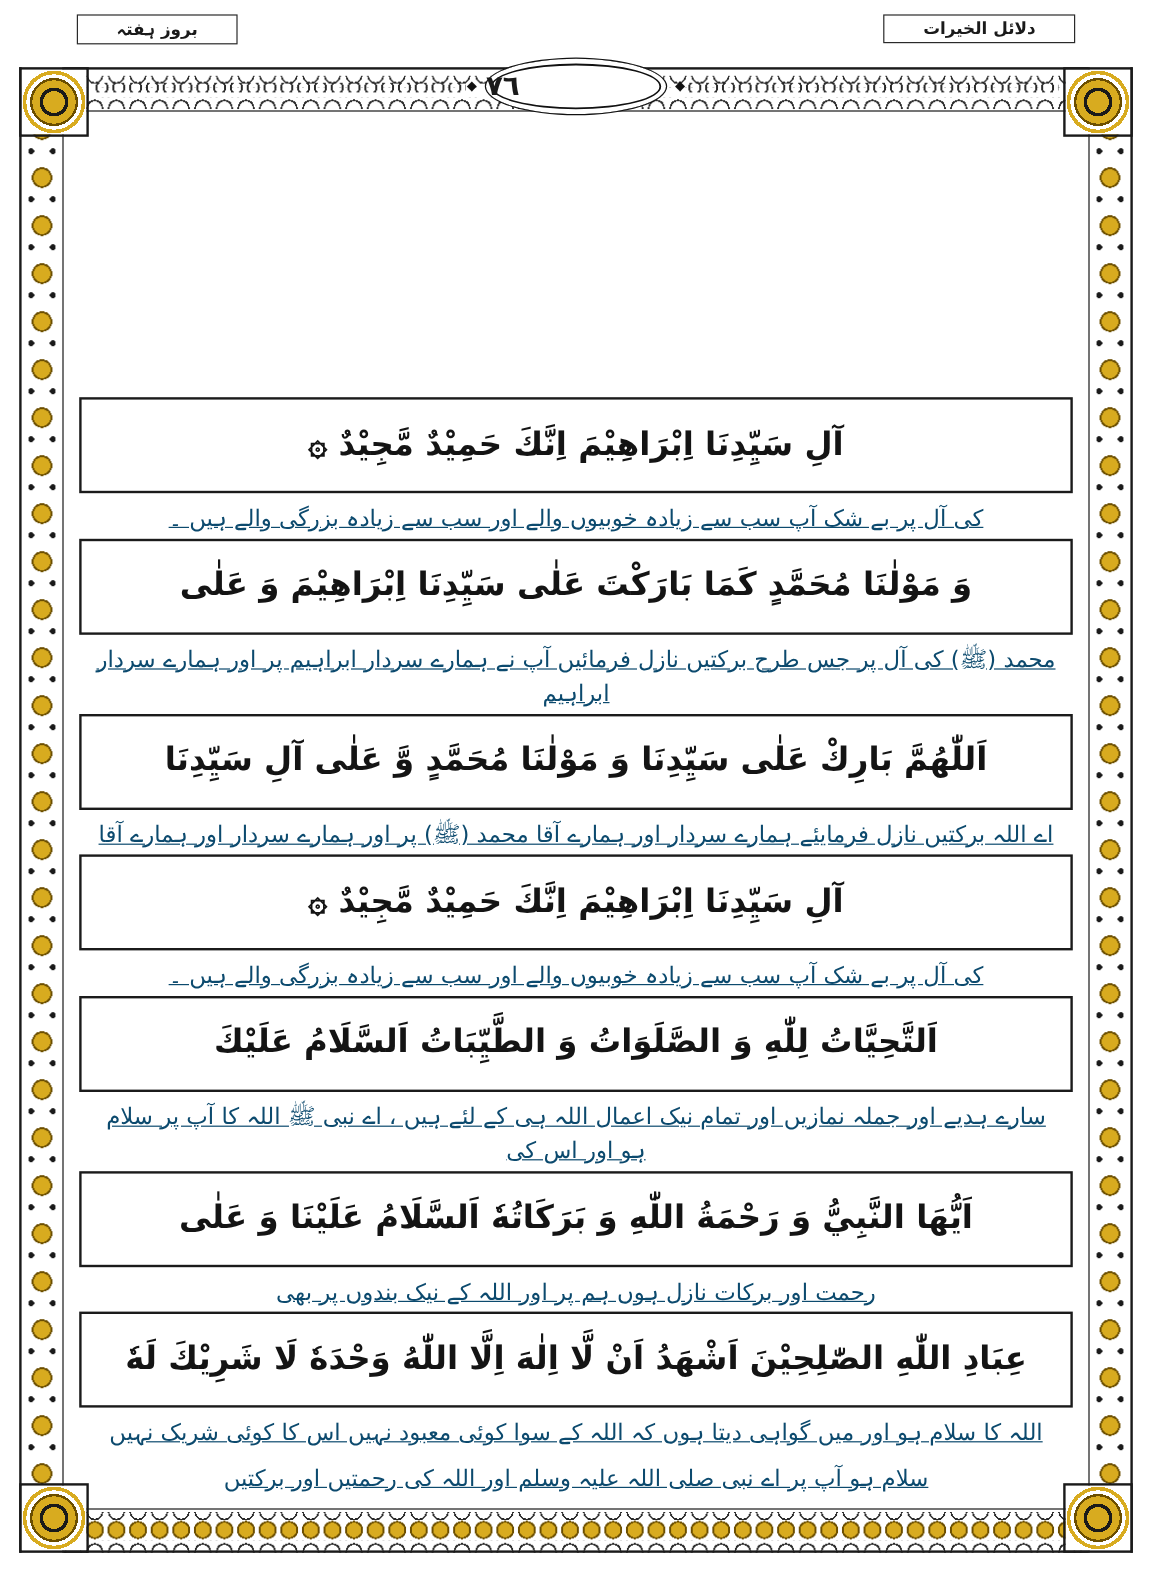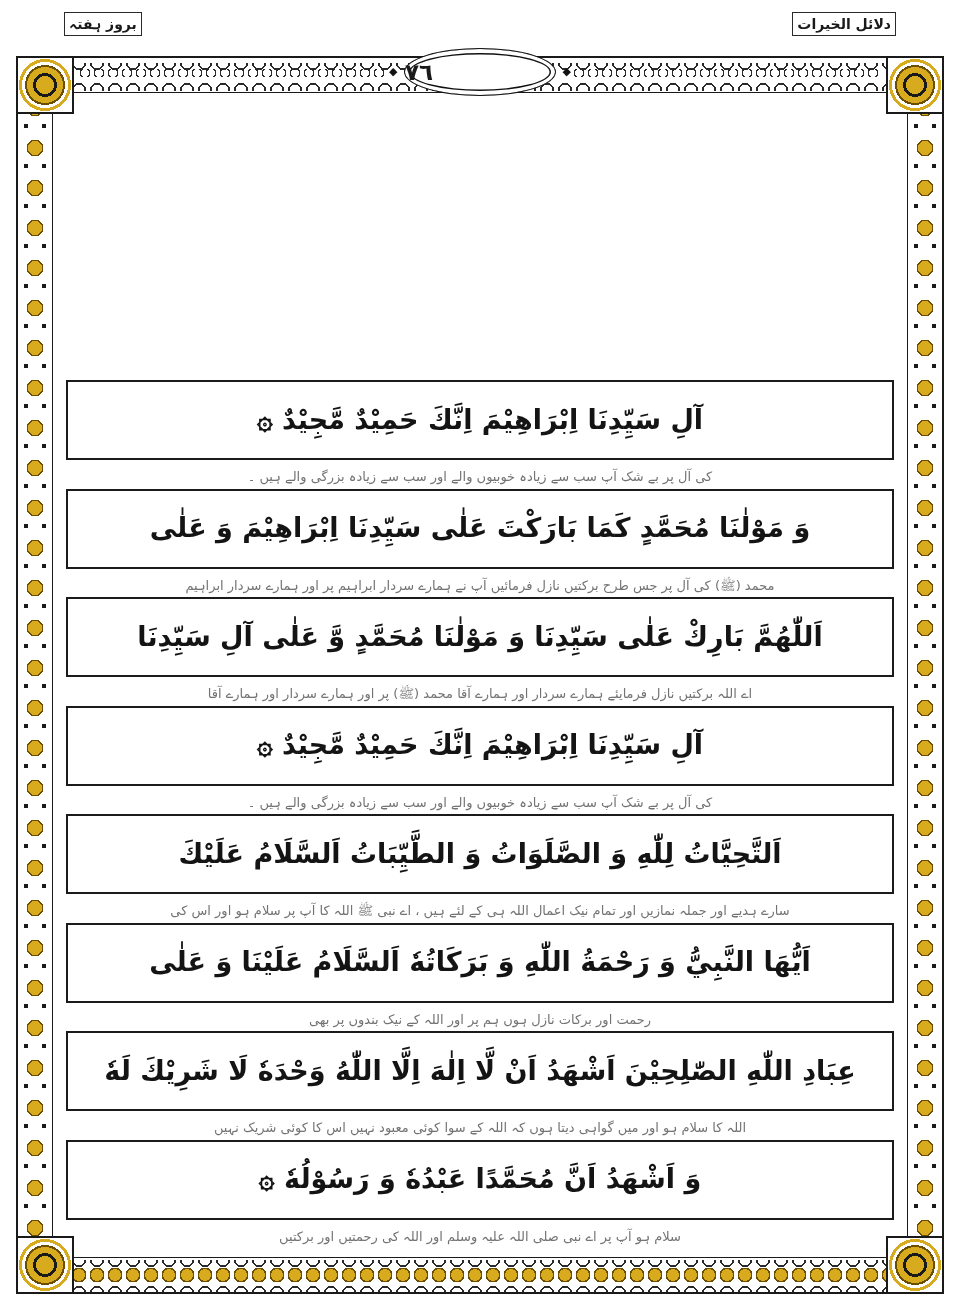--- a/index.html
+++ b/index.html
@@ -9,21 +9,21 @@
     background:#ffffff;
     font-family:"DejaVu Sans","Liberation Sans",sans-serif;
     color:#1a1a1a;
     overflow:hidden;
   }
 
   
   .header-box{
     position:absolute;top:12px;
     border:1.5px solid #2a2a2a;
-    padding:3px 4px;
+    padding:3px 32px;
     font-size:14px;font-weight:bold;
     background:#fff;
     direction:rtl;
     z-index:4;
   }
   .header-left{left:64px;}
   .header-right{right:64px;}
 
   
   .band{position:absolute;background-color:#fff;z-index:1;}
@@ -110,23 +110,24 @@
     display:flex;align-items:center;justify-content:center;
     background:#fff;
   }
   .arabic-text{
     font-size:27px;font-weight:bold;color:#141414;
     white-space:nowrap;line-height:1.35;
     padding:0 8px;
   }
   .urdu-line{
     text-align:center;
-    font-size:13px;color:#737373;
+    font-size:19px;color:#0c4a6e;
     padding:7px 14px 2px;
     line-height:1.5;
+    text-decoration:underline;
   }
 </style>
 </head>
 <body>
 
 <div class="page">
 
   <div class="header-box header-left" dir="rtl">بروز ہفتہ</div>
   <div class="header-box header-right" dir="rtl">دلائل الخیرات</div>
 
@@ -190,23 +191,20 @@
       </section>
 
       <section class="block">
         <div class="arabic-box" dir="rtl">
           <span class="arabic-text">عِبَادِ اللّٰهِ الصّٰلِحِيْنَ اَشْهَدُ اَنْ لَّا اِلٰهَ اِلَّا اللّٰهُ وَحْدَهٗ لَا شَرِيْكَ لَهٗ</span>
         </div>
         <div class="urdu-line" dir="rtl">اللہ کا سلام ہو اور میں گواہی دیتا ہوں کہ اللہ کے سوا کوئی معبود نہیں اس کا کوئی شریک نہیں</div>
       </section>
 
       <section class="block">
-        <div class="arabic-box" dir="rtl">
-          <span class="arabic-text">وَ اَشْهَدُ اَنَّ مُحَمَّدًا عَبْدُهٗ وَ رَسُوْلُهٗ ۞</span>
-        </div>
       </section>
 
       <section class="block">
         <div class="urdu-line" dir="rtl">سلام ہو آپ پر اے نبی صلی اللہ علیہ وسلم اور اللہ کی رحمتیں اور برکتیں</div>
       </section>
     </main>
 
 </div>
 
 </body></html>

